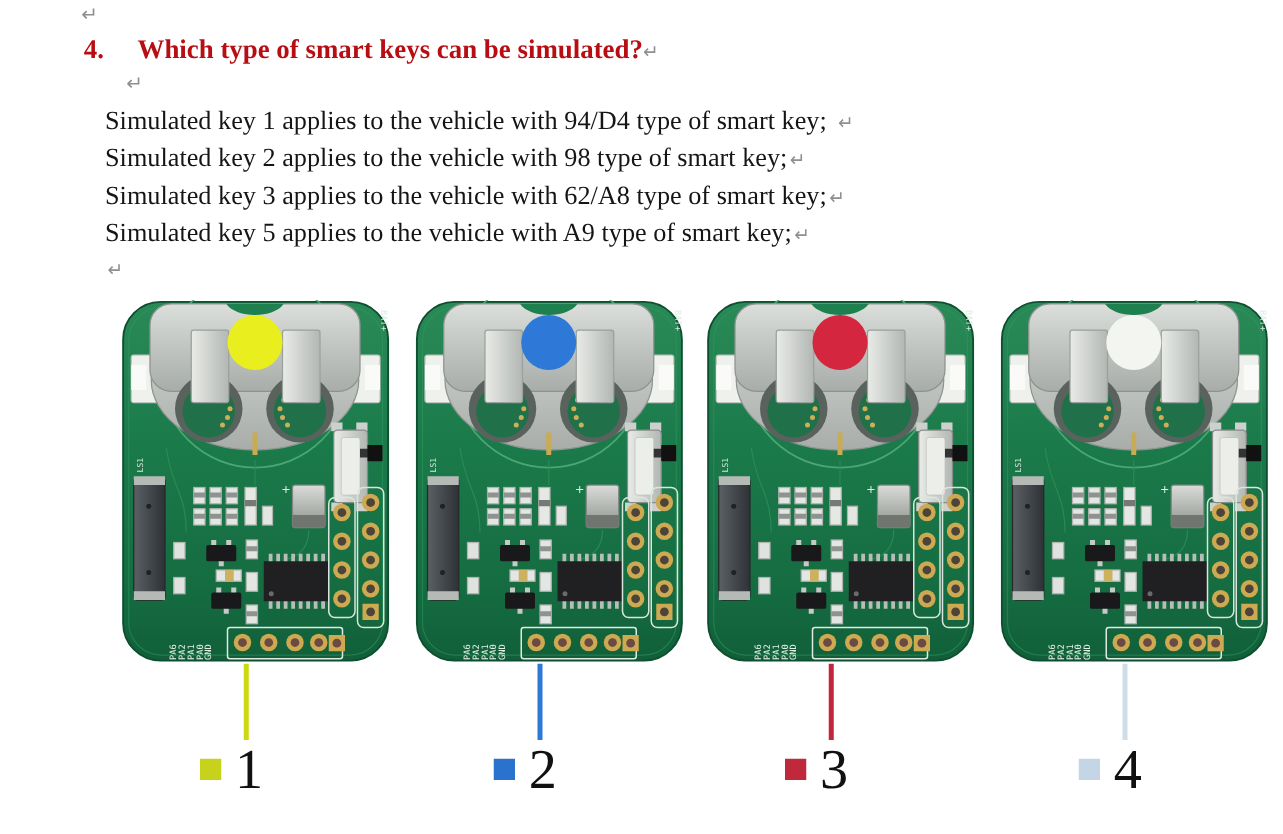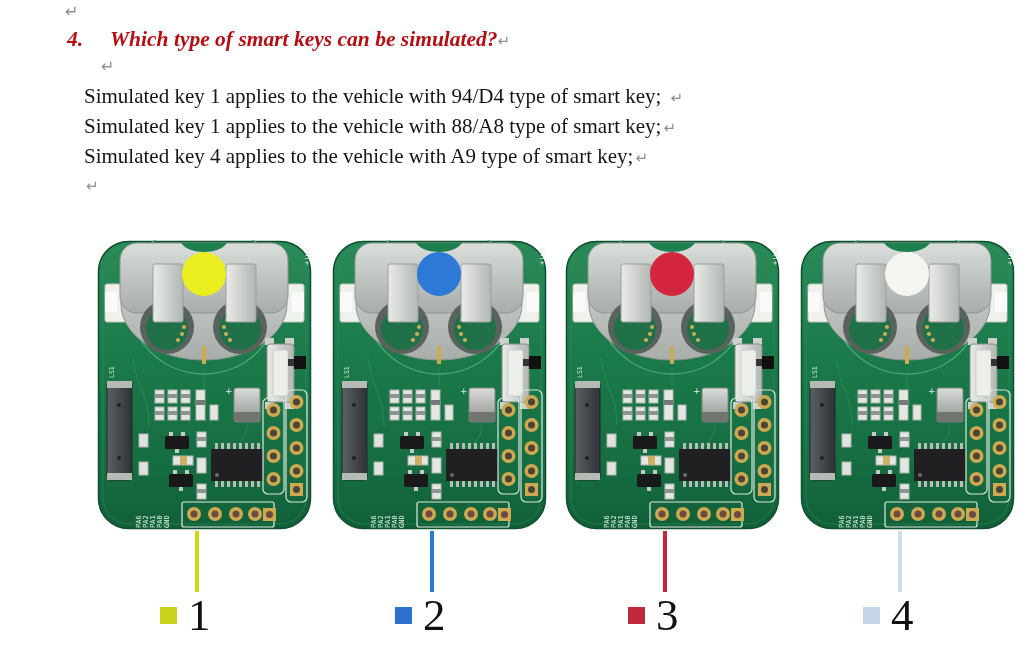--- a/index.html
+++ b/index.html
@@ -6,21 +6,21 @@
   body{
     width:1026px;height:667px;background:#ffffff;position:relative;overflow:hidden;
     font-family:"Liberation Serif","DejaVu Serif",serif;color:#151515;
   }
   .pilcrow{font-family:"DejaVu Sans",sans-serif;color:#8f8f8f;font-weight:400;}
   .mark-line{position:absolute;font-size:16px;}
   #mark-top{left:65px;top:2px;}
   #mark-under-heading{left:101px;top:57px;}
   #heading{
     position:absolute;left:67px;top:27px;
-    font-size:21.5px;font-weight:bold;color:#b80d12;white-space:nowrap;font-style:italic;
+    font-size:21.5px;font-weight:bold;color:#b80d12;white-space:nowrap;
   }
   #heading .hnum{display:inline-block;width:43px;}
   #heading .pilcrow{font-size:15px;font-weight:400;}
   #paragraph{
     position:absolute;left:84px;top:82px;font-size:21px;line-height:28px;white-space:nowrap;
   }
   #paragraph .pilcrow{font-size:15px;margin-left:2px;}
   #paragraph .line1 .pilcrow{margin-left:9px;}
 
   
@@ -39,22 +39,23 @@
 <body>
 
 <div class="mark-line pilcrow" id="mark-top">↵</div>
 
 <div id="heading"><span class="hnum">4.</span><span>Which type of smart keys can be simulated?</span><span class="pilcrow">↵</span></div>
 
 <div class="mark-line pilcrow" id="mark-under-heading">↵</div>
 
 <div id="paragraph">
   <div class="line line1"><span>Simulated key 1 applies to the vehicle with 94/D4 type of smart key;</span><span class="pilcrow">↵</span></div>
-  <div class="line"><span>Simulated key 1 applies to the vehicle with 88/A8 type of smart key;</span><span class="pilcrow">↵</span></div>
-  <div class="line"><span>Simulated key 4 applies to the vehicle with A9 type of smart key;</span><span class="pilcrow">↵</span></div>
+  <div class="line"><span>Simulated key 2 applies to the vehicle with 98 type of smart key;</span><span class="pilcrow">↵</span></div>
+  <div class="line"><span>Simulated key 3 applies to the vehicle with 62/A8 type of smart key;</span><span class="pilcrow">↵</span></div>
+  <div class="line"><span>Simulated key 5 applies to the vehicle with A9 type of smart key;</span><span class="pilcrow">↵</span></div>
   <div class="line pilcrow">↵</div>
 </div>
 
 <svg class="hidden-defs" aria-hidden="true">
   <defs>
     <linearGradient id="gBoard" x1="0" y1="0" x2="0" y2="1">
       <stop offset="0" stop-color="#2a8a57"></stop>
         <stop offset="0.4" stop-color="#1b7a4a"></stop>
       <stop offset="0.8" stop-color="#156c41"></stop>
         <stop offset="1" stop-color="#115f39"></stop>

